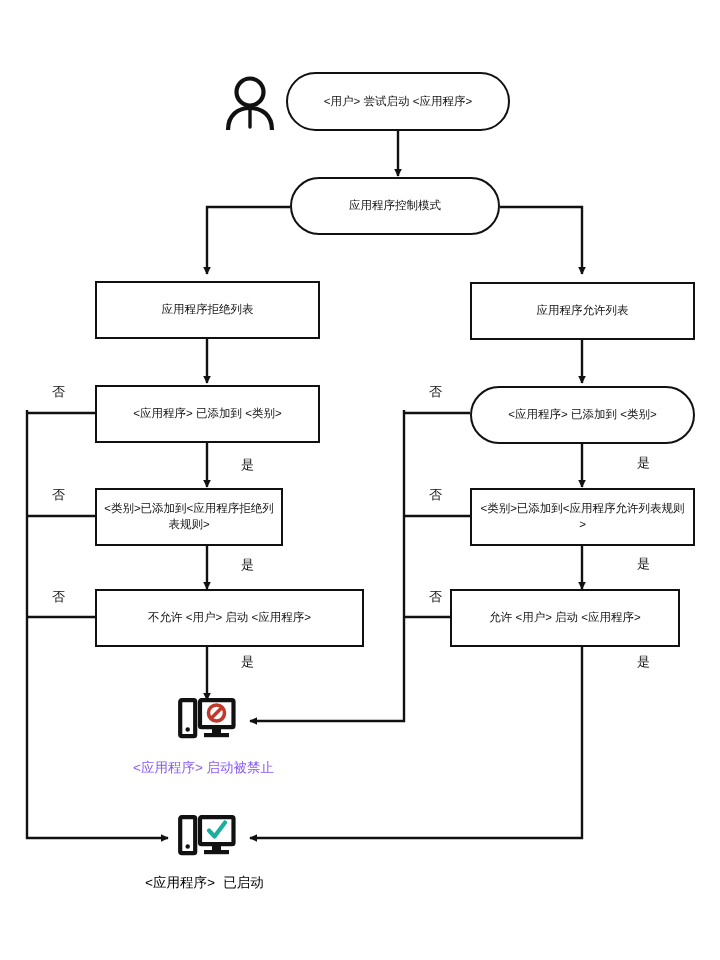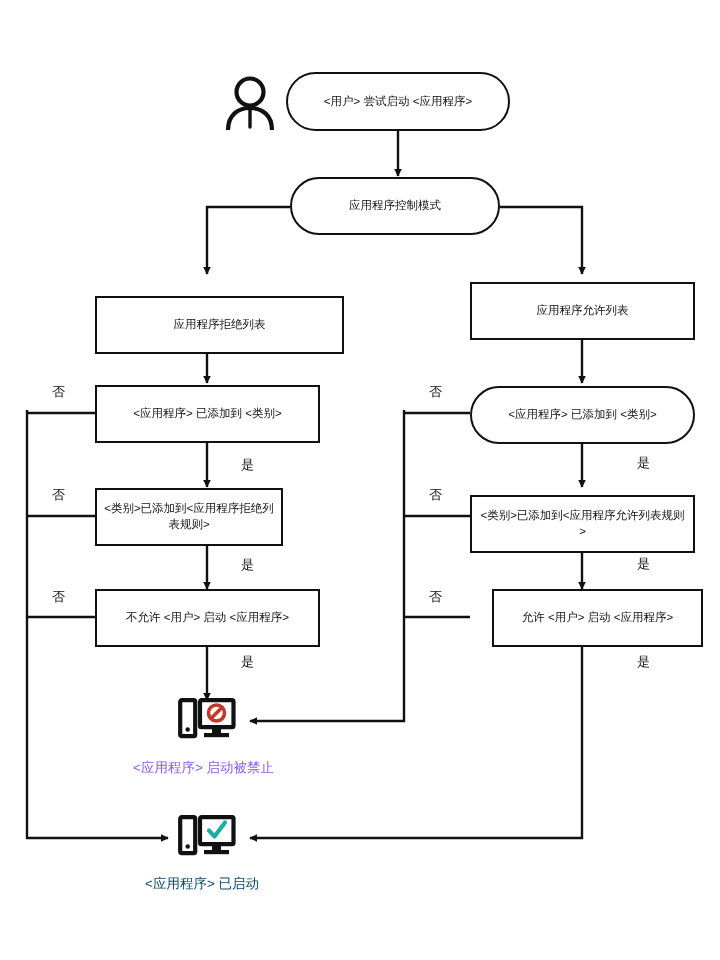--- a/index.html
+++ b/index.html
@@ -25,21 +25,21 @@
   .edge-label{
     position:absolute;font-size:13px;color:#111;
     line-height:1;white-space:nowrap;
   }
 
   .outcome-label{
     position:absolute;font-size:13.5px;white-space:nowrap;
     line-height:1;
   }
   .outcome-label.blocked{color:#8b5cf6;}
-  .outcome-label.started{color:#0c4a6e;}
+  .outcome-label.started{color:#000000;font-family:Liberation Mono, monospace;}
 
   .icon-box{position:absolute;}
   .person-icon{position:absolute;}
 </style>
 </head>
 <body>
 
 <div id="canvas">
 
   <svg class="svg-layer" viewBox="0 0 720 960" xmlns="http://www.w3.org/2000/svg">
@@ -88,49 +88,49 @@
   </div>
 
   <div class="node stadium" style="left:286px;top:72px;width:224px;height:59px;">
     <span class="txt">&lt;用户&gt; 尝试启动 &lt;应用程序&gt;</span>
   </div>
 
   <div class="node stadium" style="left:290px;top:177px;width:210px;height:58px;">
     <span class="txt">应用程序控制模式</span>
   </div>
 
-  <div class="node" style="left:95px;top:296px;width:249px;height:58px;">
+  <div class="node" style="left:95px;top:281px;width:225px;height:58px;">
     <span class="txt">应用程序拒绝列表</span>
   </div>
 
   <div class="node" style="left:470px;top:282px;width:225px;height:58px;justify-content:center;">
     <span class="txt">应用程序允许列表</span>
   </div>
 
   <div class="node" style="left:95px;top:385px;width:225px;height:58px;">
     <span class="txt">&lt;应用程序&gt; 已添加到 &lt;类别&gt;</span>
   </div>
 
   <div class="node stadium" style="left:470px;top:386px;width:225px;height:58px;">
     <span class="txt">&lt;应用程序&gt; 已添加到 &lt;类别&gt;</span>
   </div>
 
   <div class="node" style="left:95px;top:488px;width:188px;height:58px;">
     <span class="txt">&lt;类别&gt;已添加到&lt;应用程序拒绝列表规则&gt;</span>
   </div>
 
-  <div class="node" style="left:470px;top:488px;width:225px;height:58px;margin-top:7px;">
+  <div class="node" style="left:470px;top:488px;width:225px;height:58px;">
     <span class="txt">&lt;类别&gt;已添加到&lt;应用程序允许列表规则&gt;</span>
   </div>
 
-  <div class="node" style="left:95px;top:589px;width:225px;height:58px;">
+  <div class="node" style="left:95px;top:589px;width:269px;height:58px;">
     <span class="txt">不允许 &lt;用户&gt; 启动 &lt;应用程序&gt;</span>
   </div>
 
-  <div class="node" style="left:492px;top:589px;width:211px;height:58px;">
+  <div class="node" style="left:450px;top:589px;width:230px;height:58px;">
     <span class="txt">允许 &lt;用户&gt; 启动 &lt;应用程序&gt;</span>
   </div>
 
   <div class="edge-label" style="left:52px;top:385px;">否</div>
   <div class="edge-label" style="left:52px;top:488px;">否</div>
   <div class="edge-label" style="left:52px;top:590px;">否</div>
 
   <div class="edge-label" style="left:241px;top:458px;">是</div>
   <div class="edge-label" style="left:241px;top:558px;">是</div>
   <div class="edge-label" style="left:241px;top:655px;">是</div>

